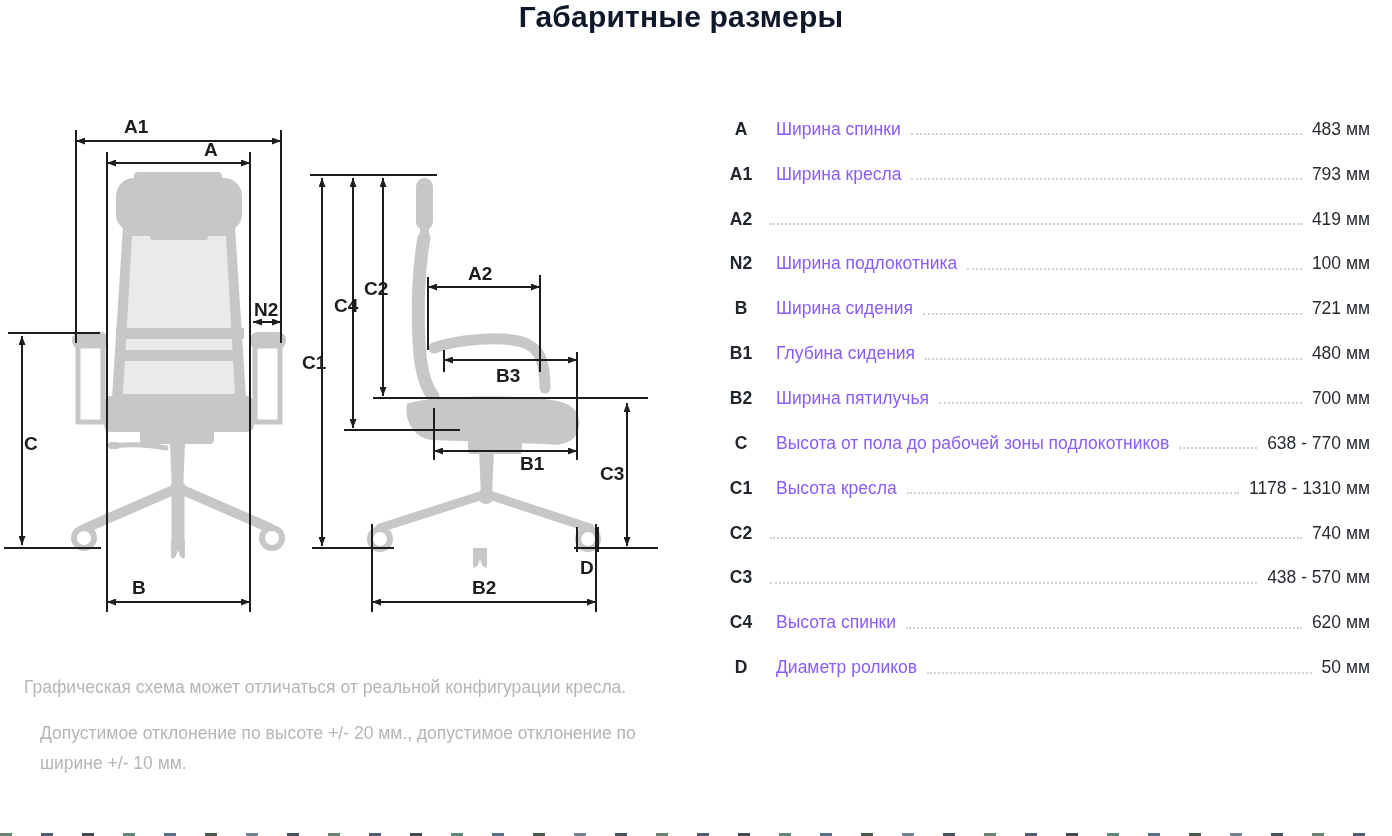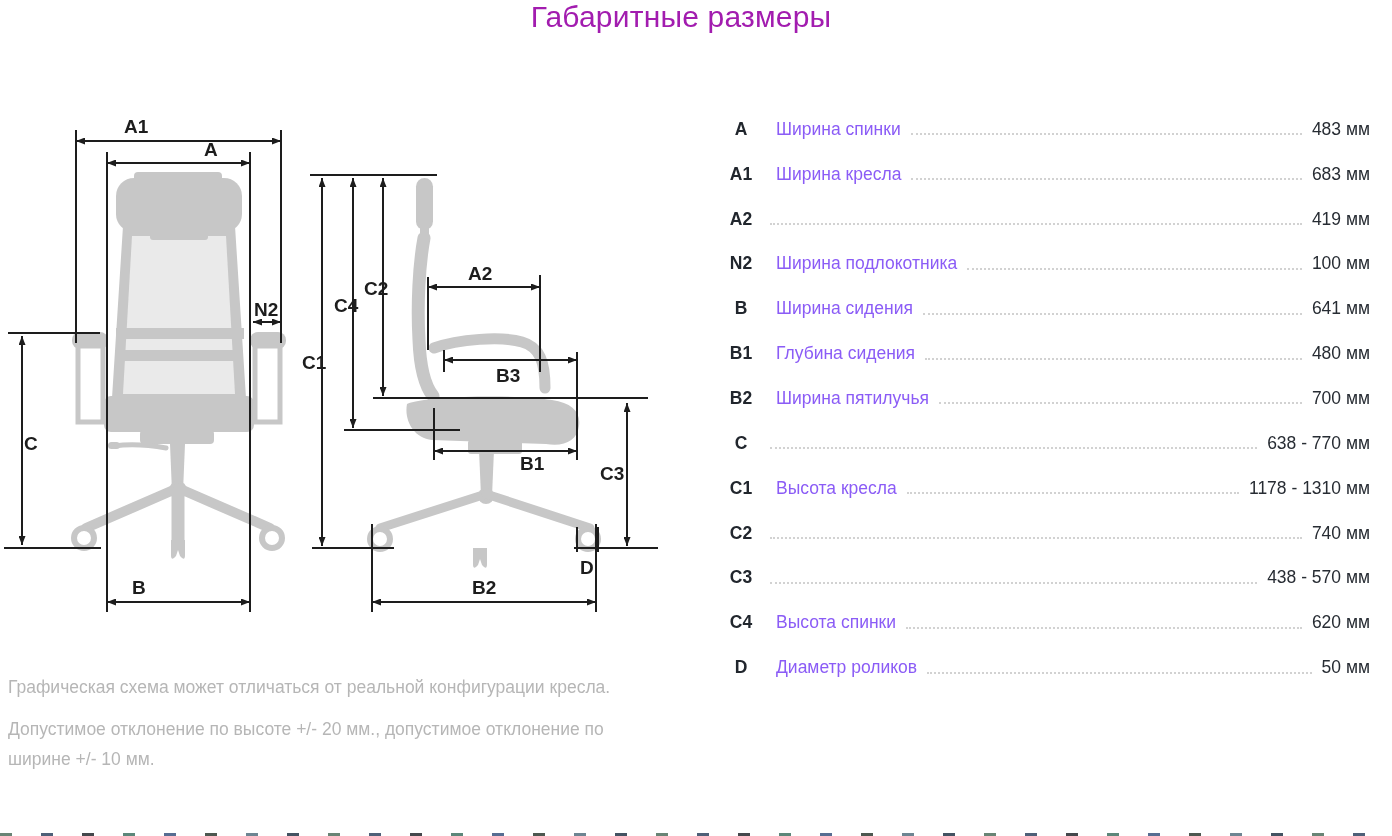--- a/index.html
+++ b/index.html
@@ -1,43 +1,43 @@
 <!DOCTYPE html>
 <html><head>
 <meta charset="utf-8">
 <style>
   html,body{margin:0;padding:0;background:#ffffff;}
   body{width:1392px;height:836px;position:relative;overflow:hidden;
        font-family:"Liberation Sans","DejaVu Sans",sans-serif;}
   .page{position:absolute;inset:0;background:#ffffff;}
 
   .title{position:absolute;top:0;left:0;right:30px;text-align:center;
-         font-size:30px;font-weight:400;color:#a21caf;letter-spacing:.2px;}
+         font-size:30px;font-weight:700;color:#0f172a;letter-spacing:.2px;}
 
   
   .front-svg{position:absolute;left:4px;top:100px;}
   .side-svg{position:absolute;left:300px;top:150px;}
   .dim{stroke:#1d1d1d;stroke-width:2;fill:none;}
   .dim-label{font-family:"Liberation Sans","DejaVu Sans",sans-serif;
              font-size:19px;font-weight:700;fill:#1d1d1d;}
 
   
   .spec-table{position:absolute;left:722px;top:107px;width:648px;}
   .spec-row{display:flex;align-items:center;height:44.85px;font-size:17.5px;}
   .spec-code{width:38px;text-align:center;font-weight:700;color:#21262d;flex:0 0 auto;}
   .spec-label{color:#8b5cf6;margin-left:16px;white-space:nowrap;flex:0 0 auto;}
   .spec-leader{flex:1 1 auto;border-bottom:2px dotted #d2d2d2;margin:0 10px;
                align-self:center;position:relative;top:5px;min-width:8px;}
   .spec-value{color:#272c33;white-space:nowrap;flex:0 0 auto;text-align:right;}
 
   
-  .notes{position:absolute;left:8px;top:672px;width:632px;color:#b6b6b6;
+  .notes{position:absolute;left:24px;top:672px;width:632px;color:#b6b6b6;
          font-size:17.5px;line-height:30px;}
   .note-1{margin:0 0 12px 0;}
-  .note-2{margin:0;}
+  .note-2{margin:16px;}
 
   
   .bottom-ticks{position:absolute;left:0;right:0;bottom:0;height:3px;
                 display:flex;align-items:stretch;overflow:hidden;}
   .bottom-ticks span{display:block;width:12px;margin-right:29px;flex:0 0 auto;opacity:.85;}
 </style>
 </head>
 <body>
 
 <div class="page">
@@ -179,53 +179,54 @@
     <div class="spec-row">
       <span class="spec-code">A</span>
       <span class="spec-label">Ширина спинки</span>
       <span class="spec-leader"></span>
       <span class="spec-value">483 мм</span>
     </div>
     <div class="spec-row">
       <span class="spec-code">A1</span>
       <span class="spec-label">Ширина кресла</span>
       <span class="spec-leader"></span>
-      <span class="spec-value">683 мм</span>
+      <span class="spec-value">793 мм</span>
     </div>
     <div class="spec-row">
       <span class="spec-code">A2</span>
       <span class="spec-leader"></span>
       <span class="spec-value">419 мм</span>
     </div>
     <div class="spec-row">
       <span class="spec-code">N2</span>
       <span class="spec-label">Ширина подлокотника</span>
       <span class="spec-leader"></span>
       <span class="spec-value">100 мм</span>
     </div>
     <div class="spec-row">
       <span class="spec-code">B</span>
       <span class="spec-label">Ширина сидения</span>
       <span class="spec-leader"></span>
-      <span class="spec-value">641 мм</span>
+      <span class="spec-value">721 мм</span>
     </div>
     <div class="spec-row">
       <span class="spec-code">B1</span>
       <span class="spec-label">Глубина сидения</span>
       <span class="spec-leader"></span>
       <span class="spec-value">480 мм</span>
     </div>
     <div class="spec-row">
       <span class="spec-code">B2</span>
       <span class="spec-label">Ширина пятилучья</span>
       <span class="spec-leader"></span>
       <span class="spec-value">700 мм</span>
     </div>
     <div class="spec-row">
       <span class="spec-code">C</span>
+      <span class="spec-label">Высота от пола до рабочей зоны подлокотников</span>
       <span class="spec-leader"></span>
       <span class="spec-value">638 - 770 мм</span>
     </div>
     <div class="spec-row">
       <span class="spec-code">C1</span>
       <span class="spec-label">Высота кресла</span>
       <span class="spec-leader"></span>
       <span class="spec-value">1178 - 1310 мм</span>
     </div>
     <div class="spec-row">

